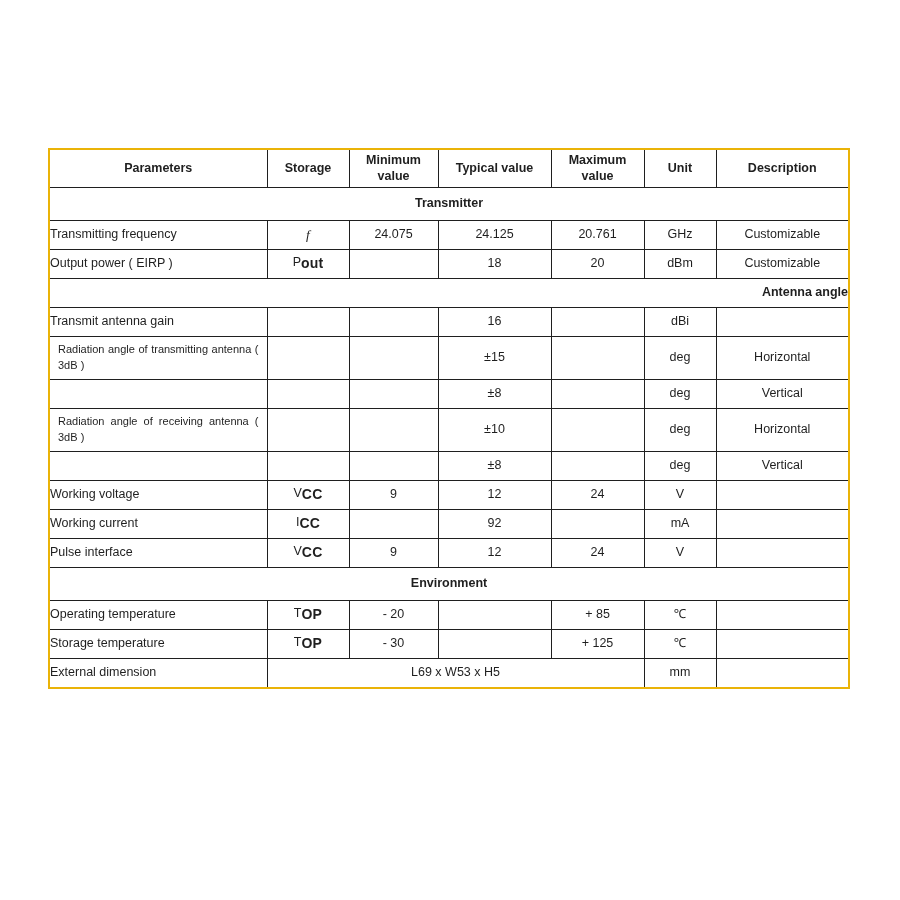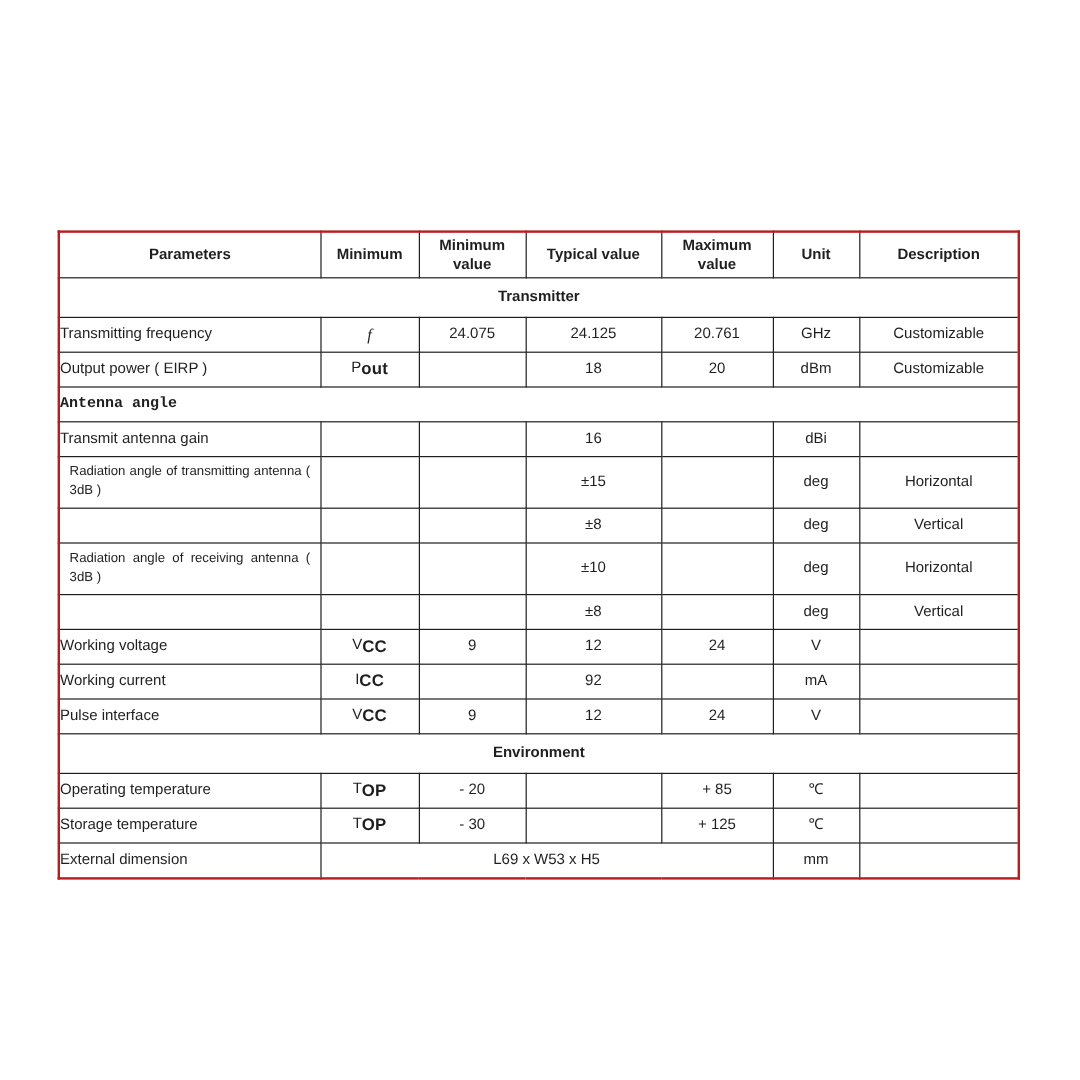--- a/index.html
+++ b/index.html
@@ -13,22 +13,21 @@
   }
   .table-wrap {
     position: absolute;
     left: 48px;
     top: 148px;
   }
   table.spec {
     border-collapse: collapse;
     table-layout: fixed;
     width: 800px;
-    border: 2px solid #b91c1c;
-    margin-top: 44px;
+    border: 2px solid #eab308;
   }
   table.spec th,
   table.spec td {
     border: 1px solid #1f1f1f;
     font-size: 12.5px;
     line-height: 1.25;
     overflow: hidden;
     padding: 0;
     background: #ffffff;
   }
@@ -56,21 +55,21 @@
   td.val {
     text-align: center;
     font-weight: normal;
     padding: 1px 2px;
   }
   td.section {
     font-weight: bold;
     padding: 2px 6px 2px 8px;
   }
   td.section.center { text-align: center; padding: 2px; }
-  td.section.left { text-align: left; font-family: Liberation Mono, monospace; }
+  td.section.left { text-align: right; }
 
   .sym-base { font-weight: normal; }
   .sym-sub {
     font-size: 14px;
     font-weight: bold;
     vertical-align: -2px;
     letter-spacing: 0.2px;
   }
   .sym-italic {
     font-style: italic;
@@ -88,21 +87,21 @@
       <col style="width:82px">
       <col style="width:89px">
       <col style="width:113px">
       <col style="width:93px">
       <col style="width:72px">
       <col style="width:133px">
     </colgroup>
     <thead>
       <tr>
         <th>Parameters</th>
-        <th>Minimum</th>
+        <th>Storage</th>
         <th>Minimum value</th>
         <th>Typical value</th>
         <th>Maximum value</th>
         <th>Unit</th>
         <th>Description</th>
       </tr>
     </thead>
     <tbody>
         <tr>
           <td class="section center" colspan="7">Transmitter</td>

